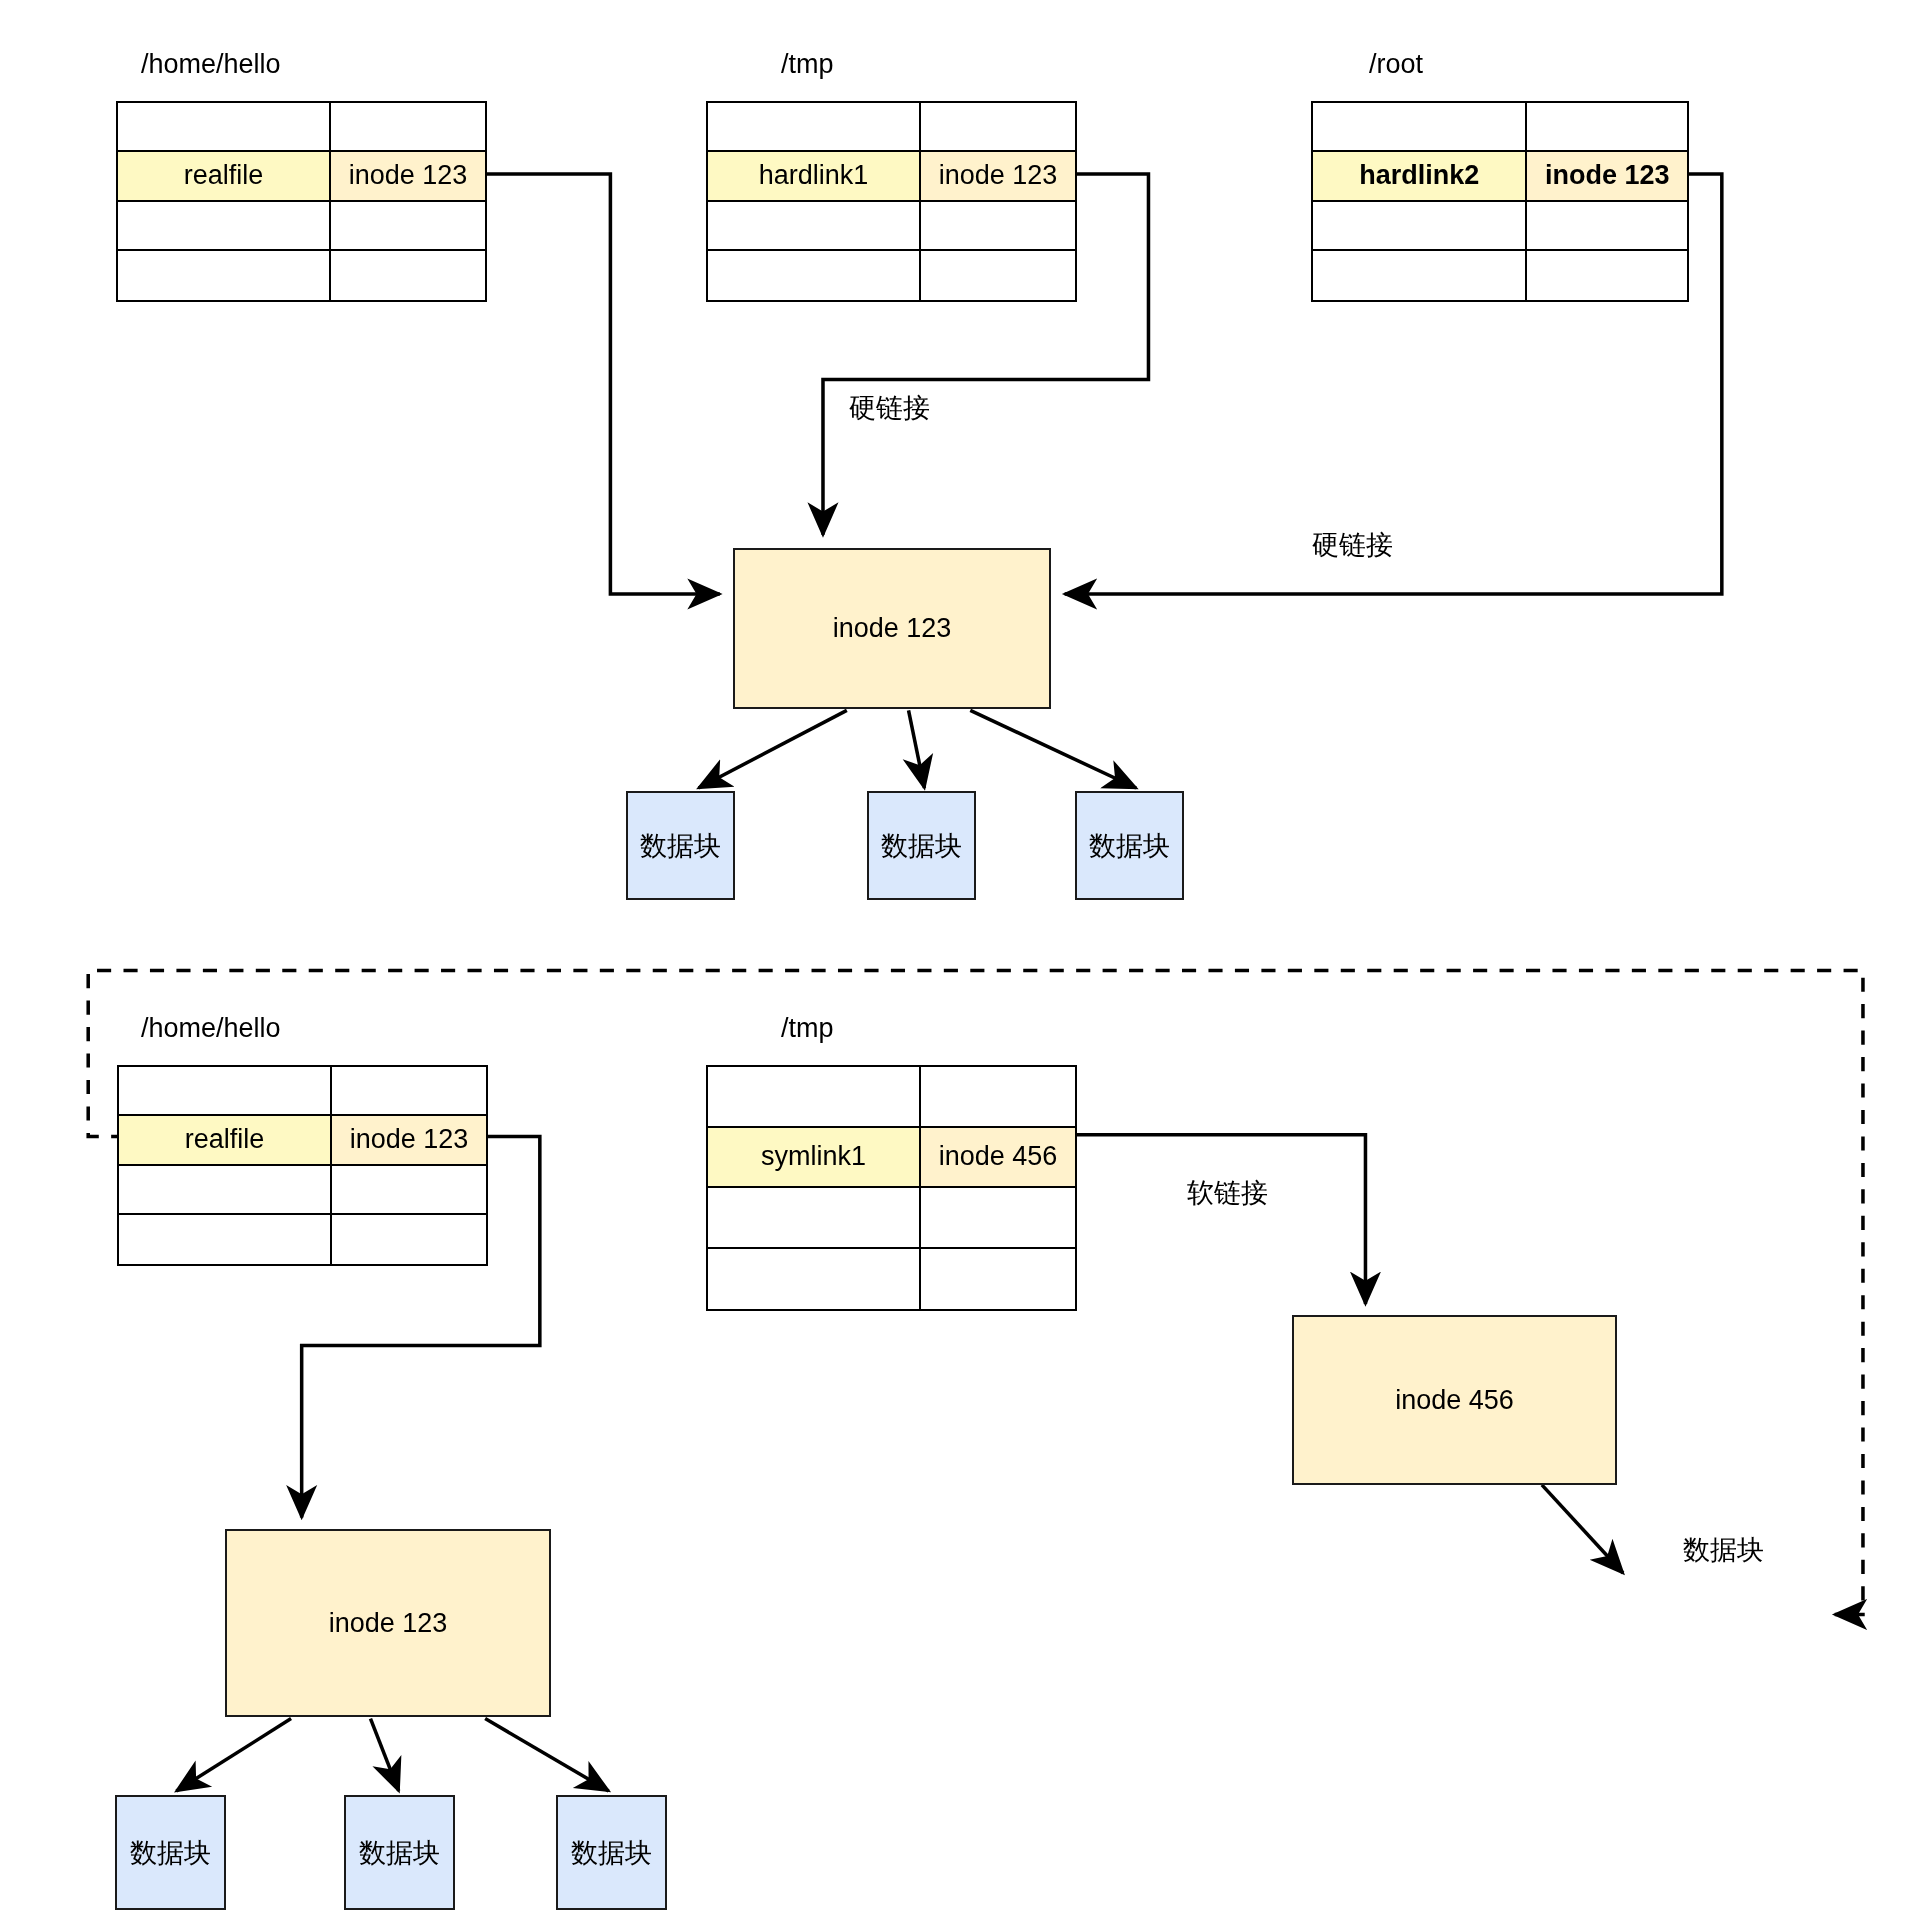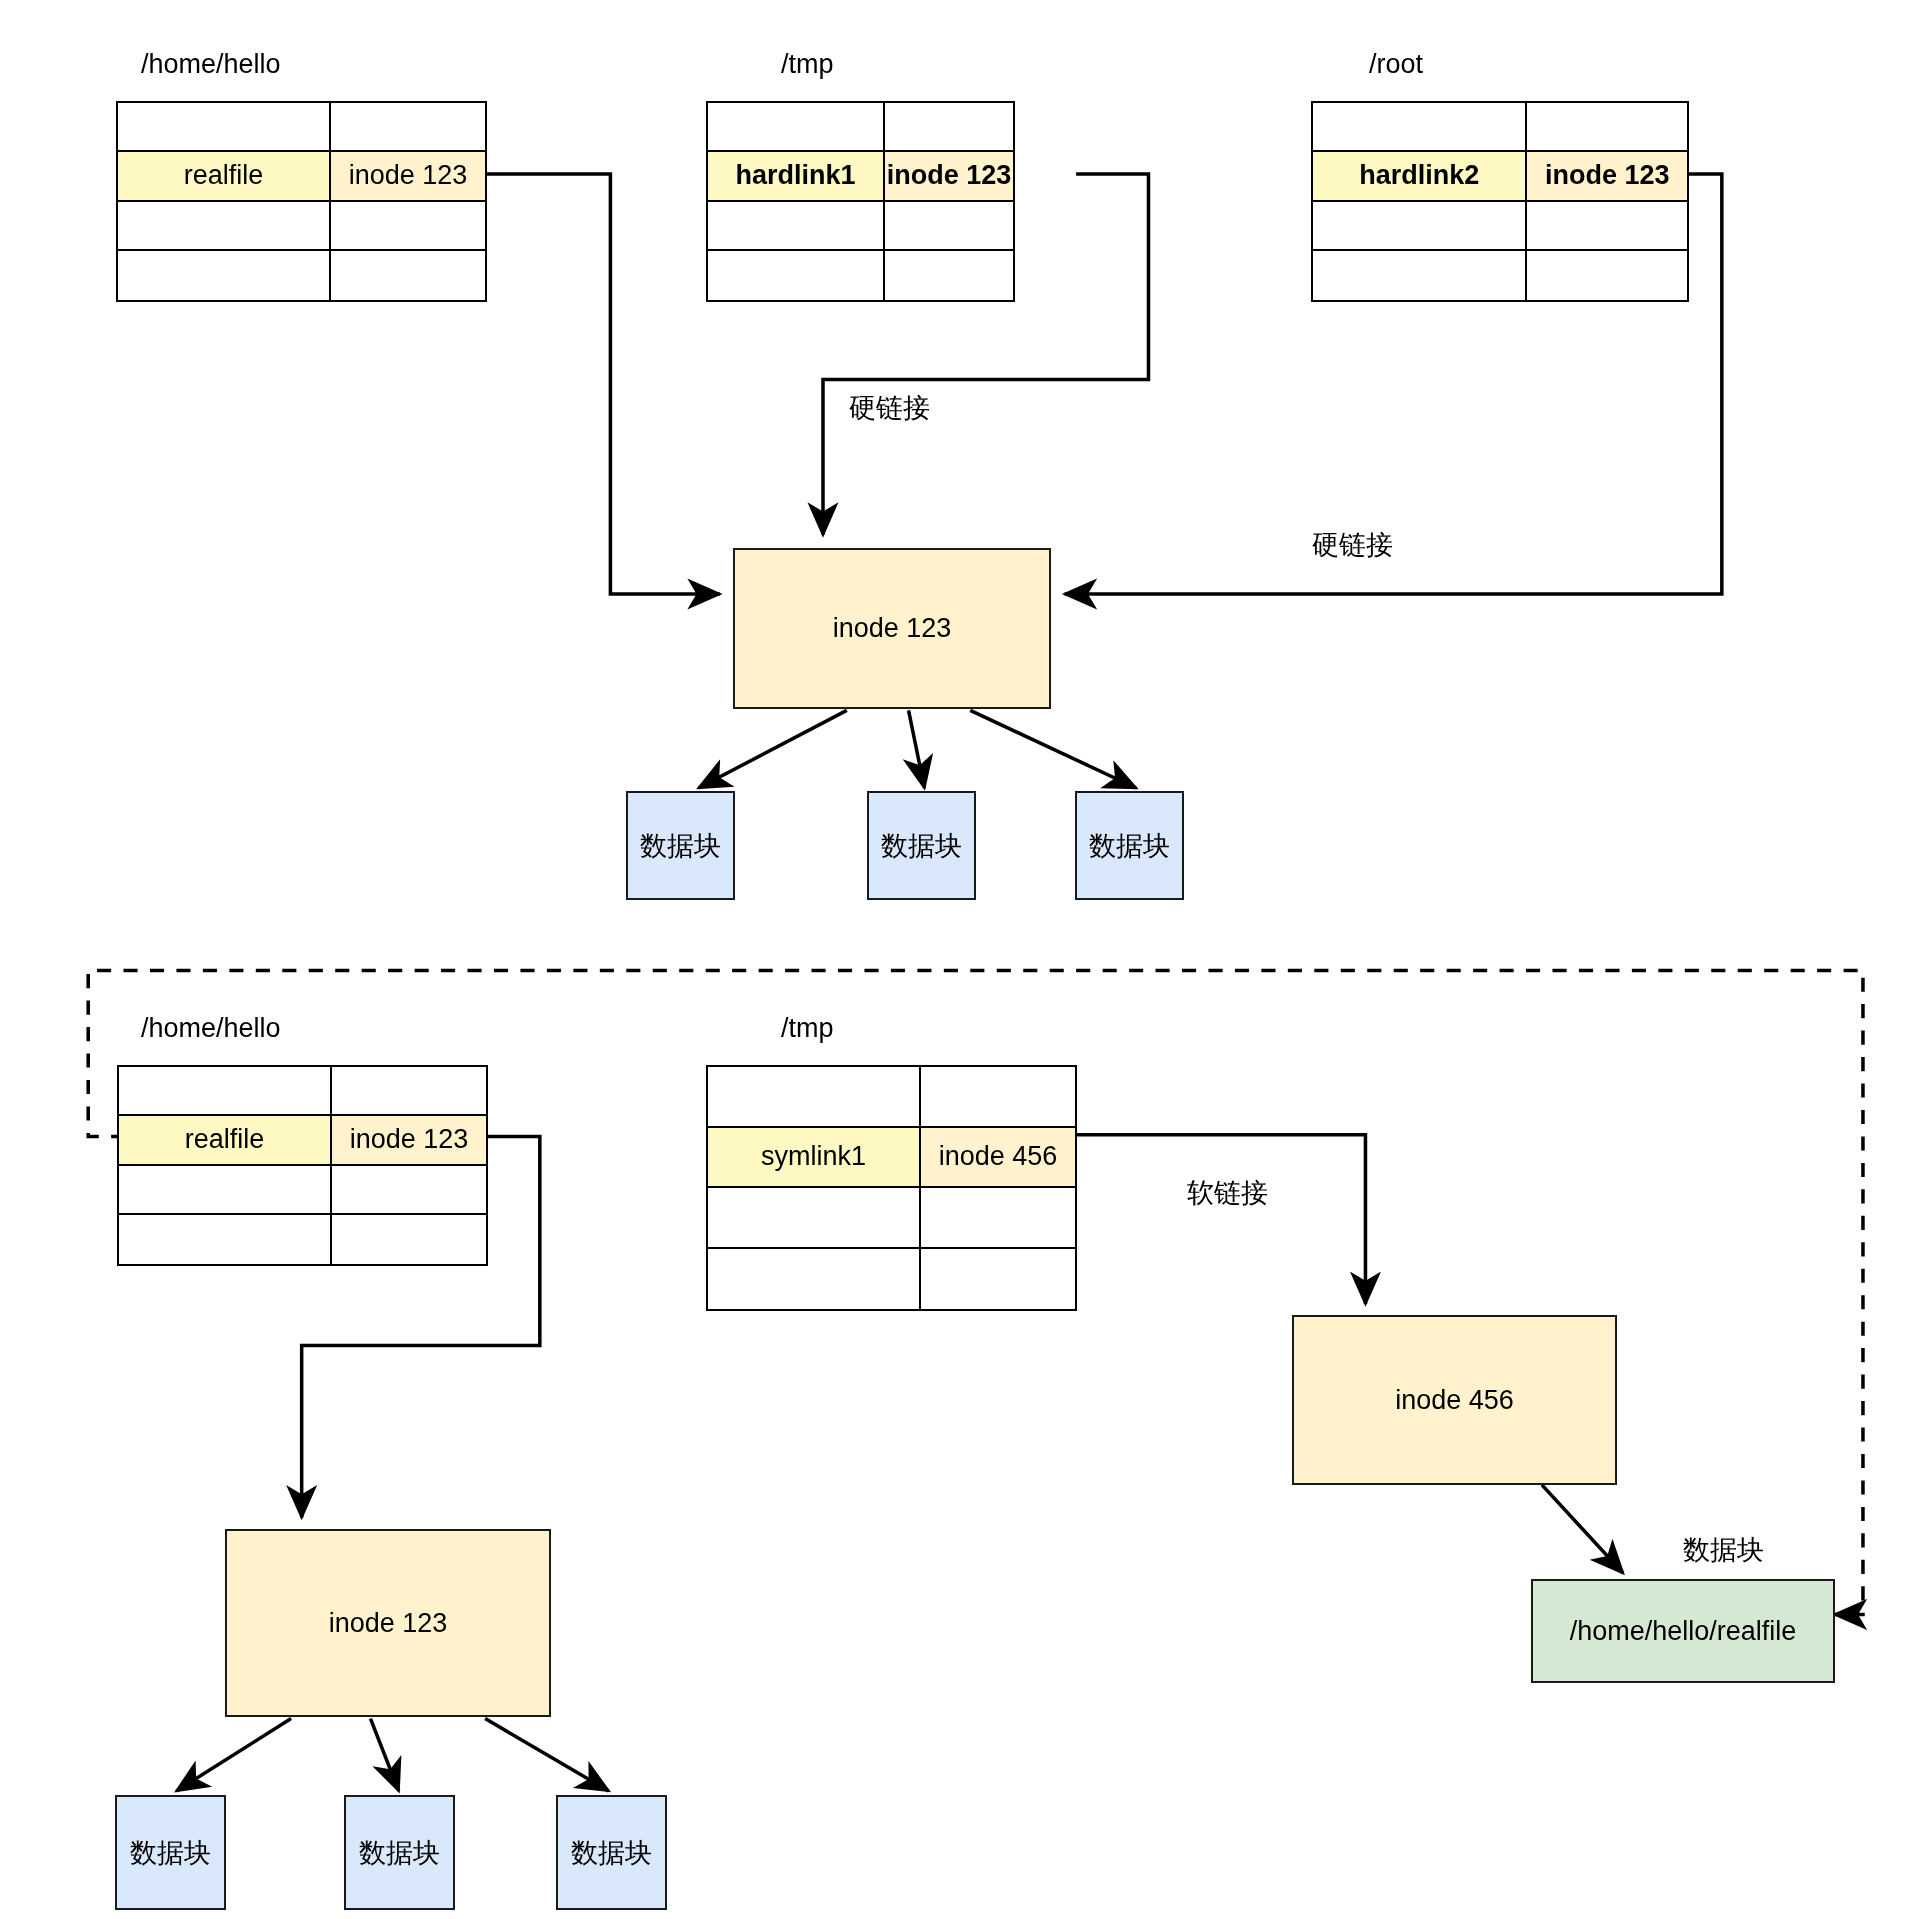--- a/index.html
+++ b/index.html
@@ -159,21 +159,21 @@
       <div class="cell-name" style="width:213px;"></div>
       <div class="cell-inode" style="width:154px;"></div>
     </div>
     <div class="dir-row">
       <div class="cell-name" style="width:213px;"></div>
       <div class="cell-inode" style="width:154px;"></div>
     </div>
   </div>
 
   <div class="dir-title" style="left:781px; top:51px;">/tmp</div>
-  <div class="dir-table" style="left:706px; top:101px; width:309px; height:201px;font-weight:bold;">
+  <div class="dir-table" style="left:706px; top:101px; width:371px; height:201px;">
     <div class="dir-row">
       <div class="cell-name" style="width:213px;"></div>
       <div class="cell-inode" style="width:154px;"></div>
     </div>
     <div class="dir-row filled">
       <div class="cell-name" style="width:213px;">hardlink1</div>
       <div class="cell-inode" style="width:154px;">inode 123</div>
     </div>
     <div class="dir-row">
       <div class="cell-name" style="width:213px;"></div>
@@ -252,21 +252,20 @@
       <div class="cell-name" style="width:213px;"></div>
       <div class="cell-inode" style="width:154px;"></div>
     </div>
   </div>
 
   <div class="edge-label" style="left:1187px; top:1180px;">软链接</div>
   <div class="edge-label" style="left:1683px; top:1537px;">数据块</div>
 
   <div class="inode-box" style="left:1292px; top:1315px; width:325px; height:170px;">inode 456</div>
 
-  <div class="path-box" style="left:1531px; top:1579px; width:304px; height:104px;">/home/hello/realfile</div>
 
   <div class="inode-box" style="left:225px; top:1529px; width:326px; height:188px;">inode 123</div>
 
   <div class="data-block" style="left:115px; top:1795px; width:111px; height:115px;">数据块</div>
   <div class="data-block" style="left:344px; top:1795px; width:111px; height:115px;">数据块</div>
   <div class="data-block" style="left:556px; top:1795px; width:111px; height:115px;">数据块</div>
 
 </div>
 
 

